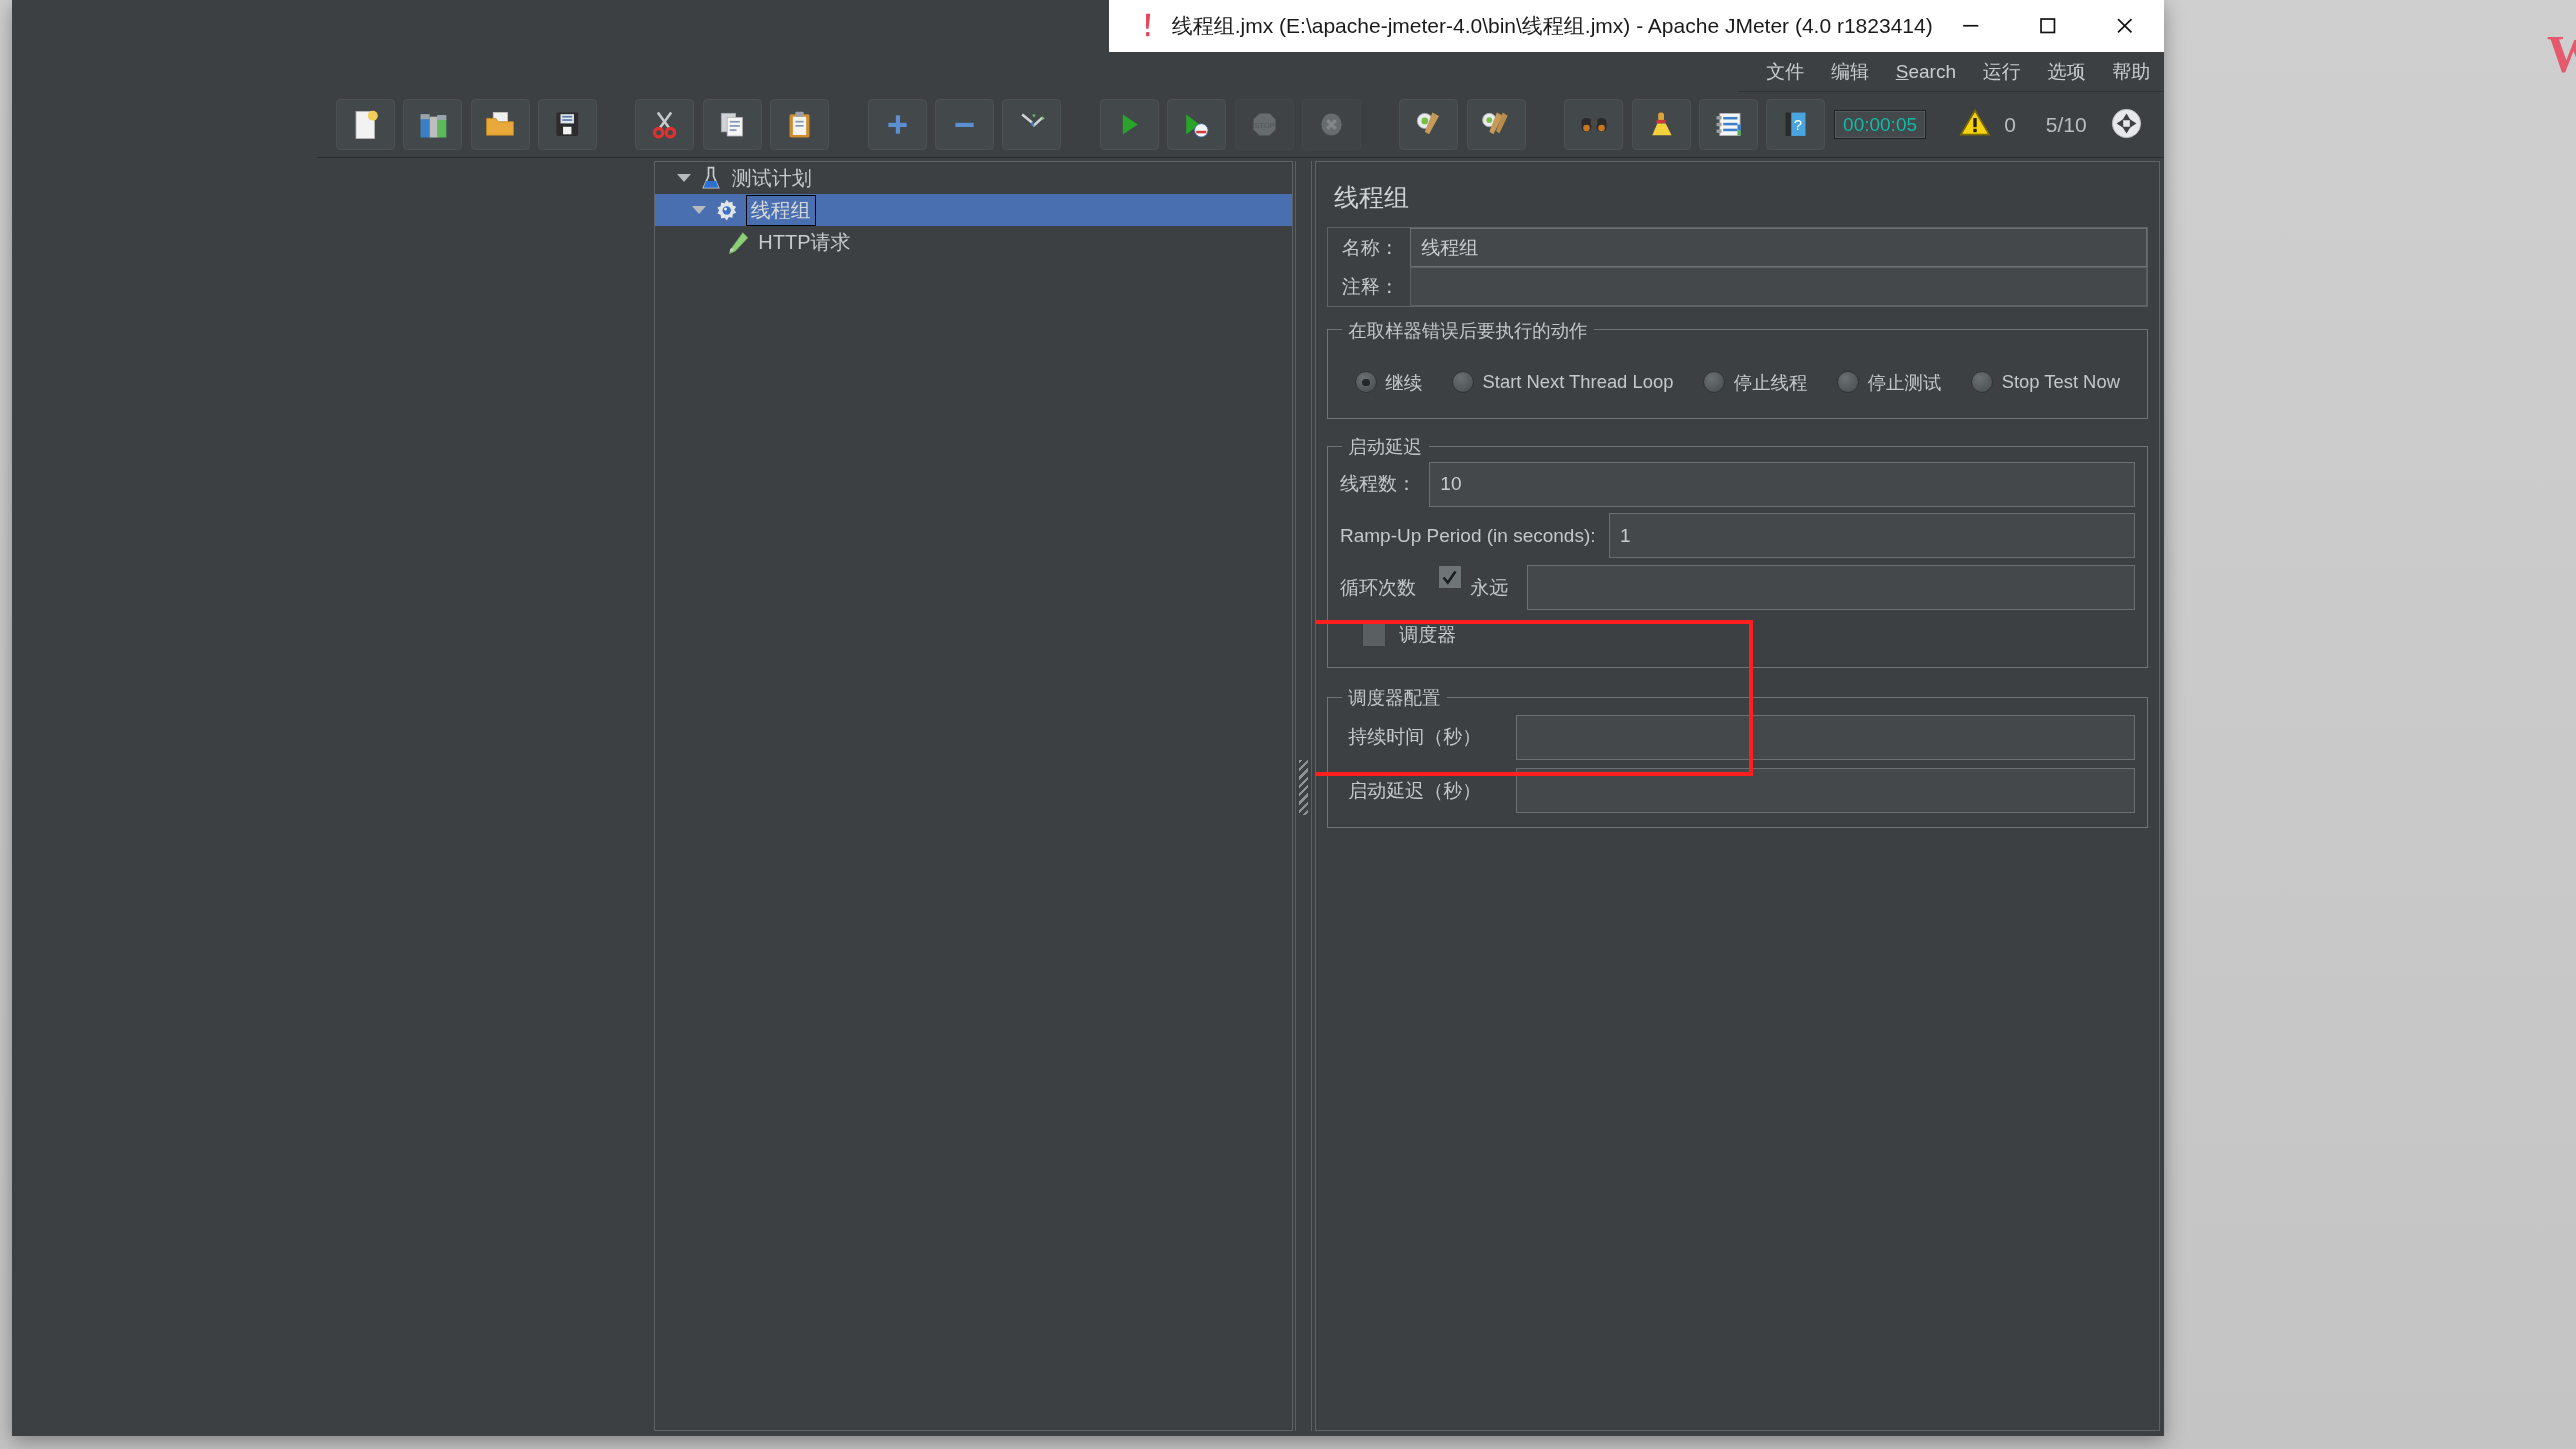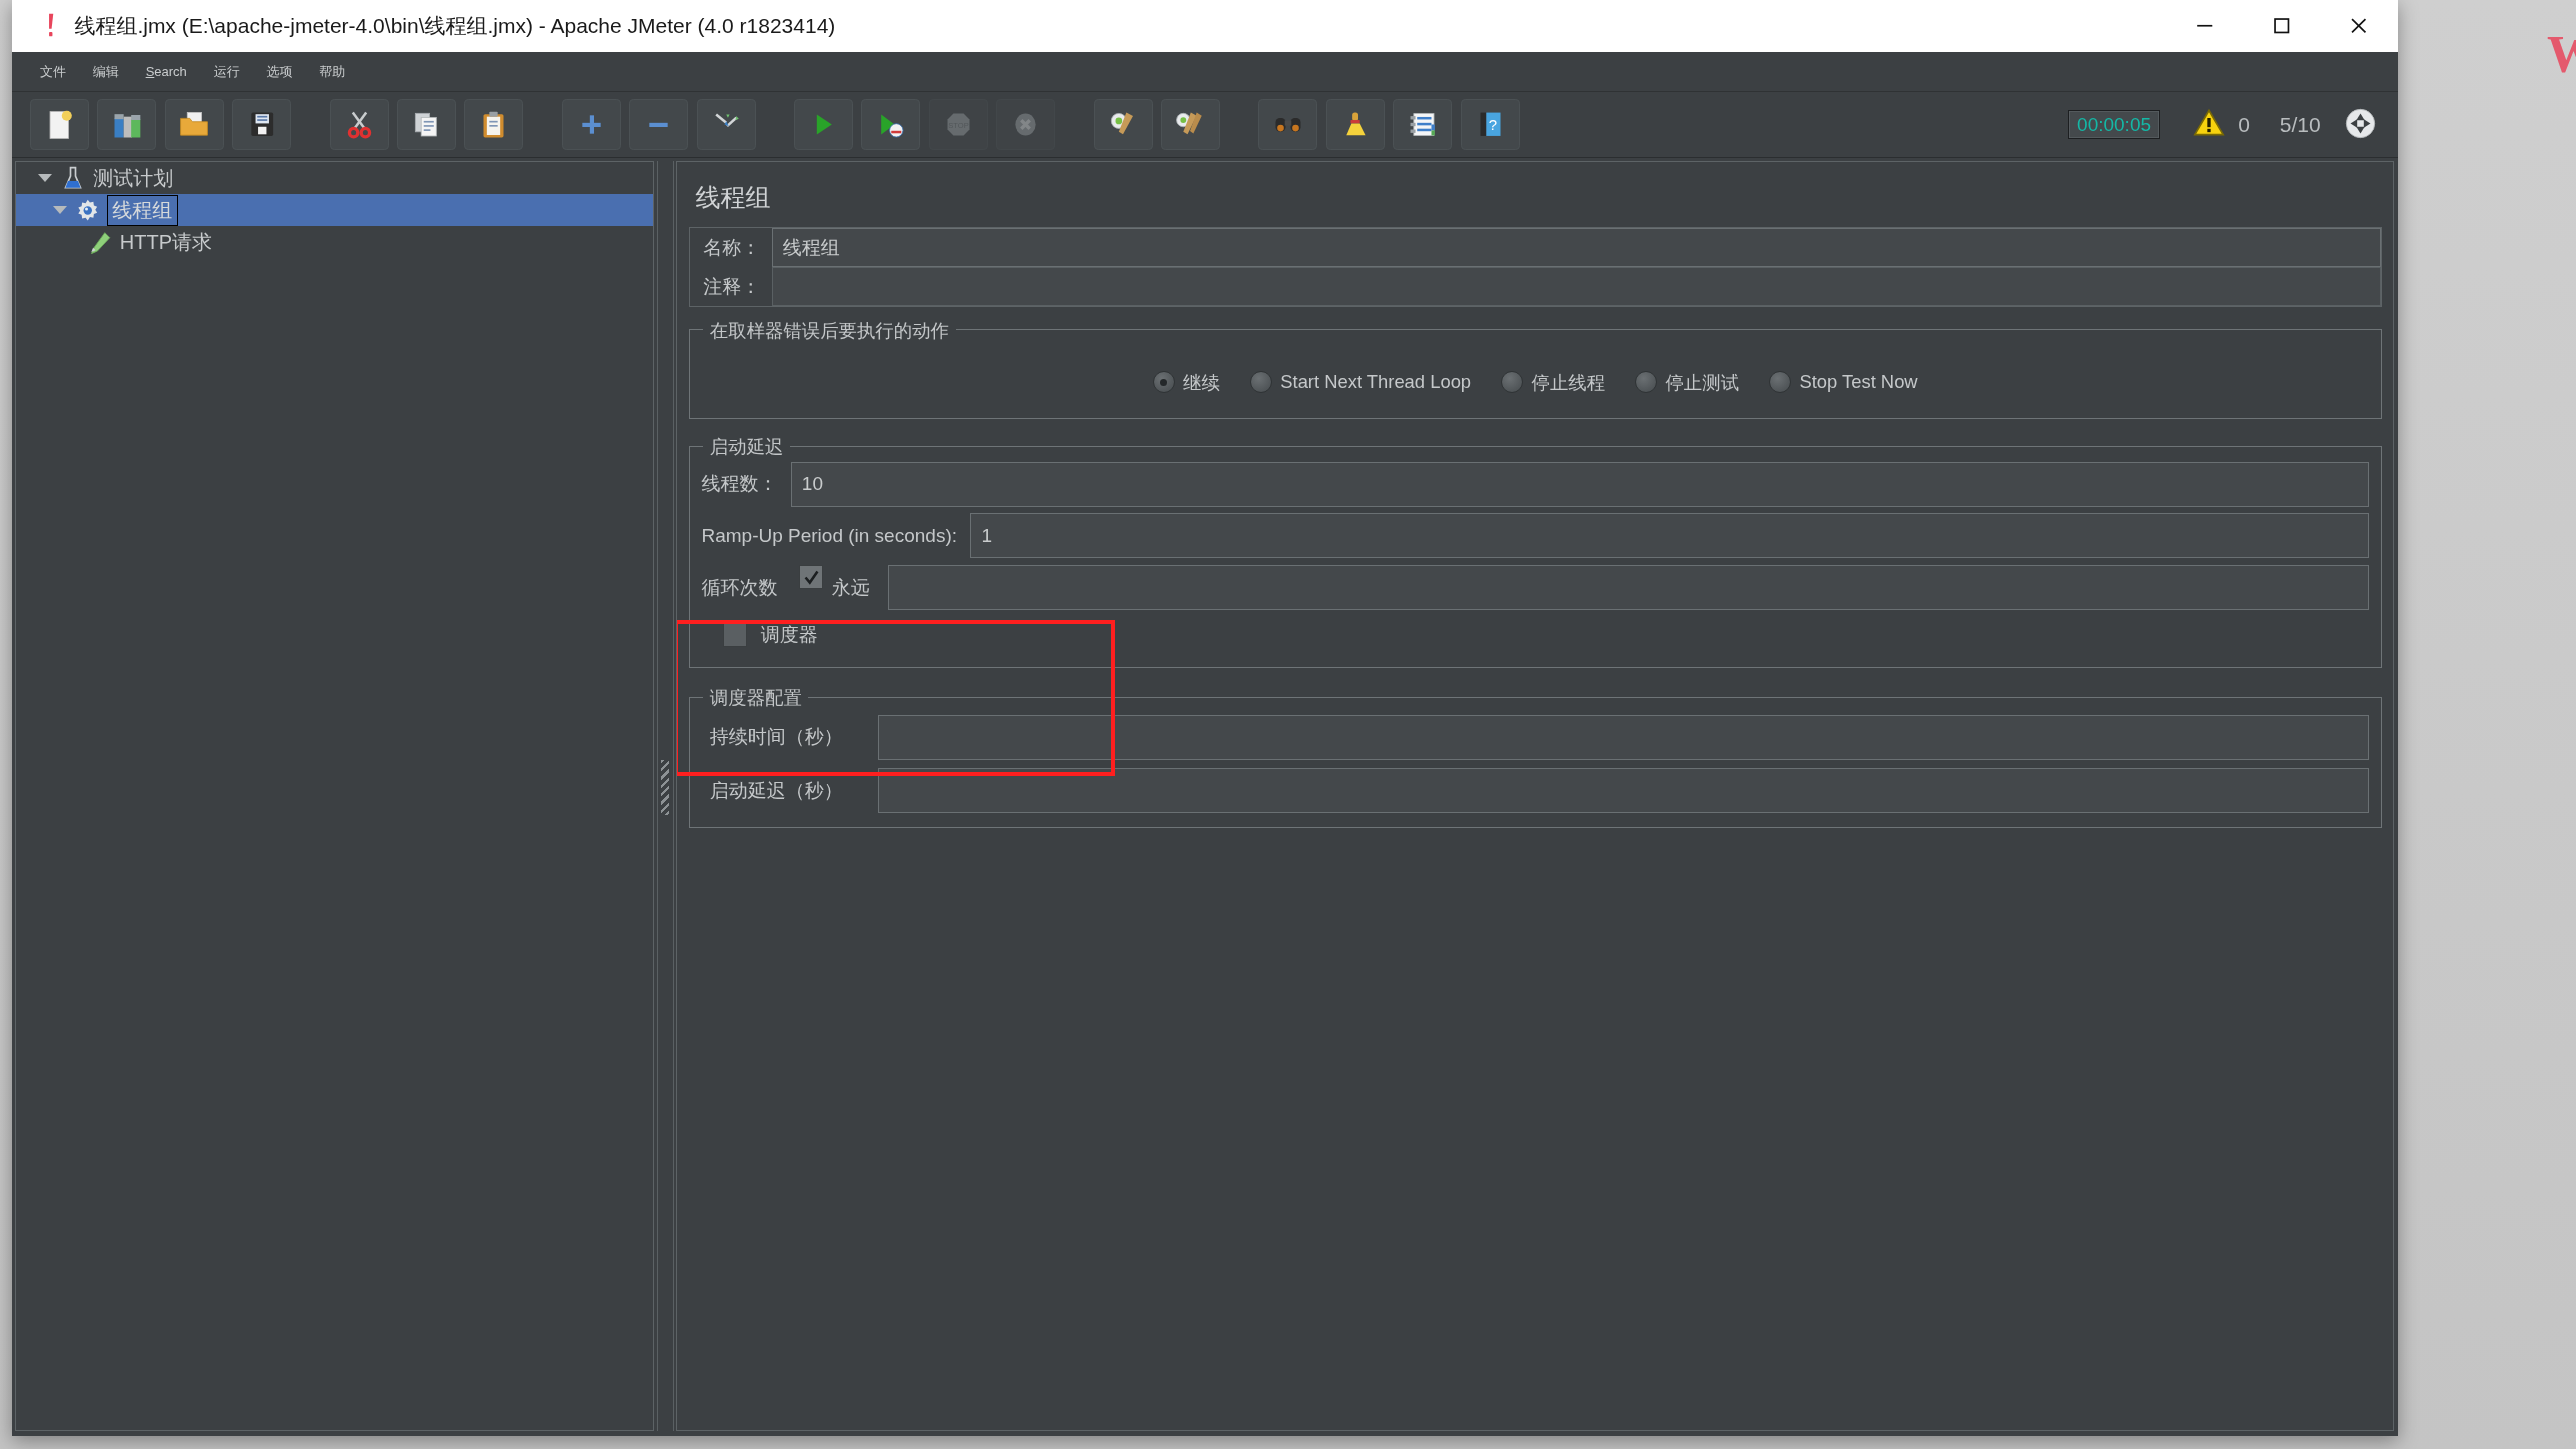--- a/index.html
+++ b/index.html
@@ -14,24 +14,24 @@
     background: linear-gradient(180deg,#cfcfcf 0%,#c4c4c4 100%);
   }
   .desktop-mark {
     position: absolute; left: 2547px; top: 25px;
     font-size: 52px; color: #e8455c; font-weight: bold;
     font-family: "Liberation Serif", serif;
     opacity: .85;
   }
   .window {
     position: absolute; left: 11.7px; top: 0px;
-    width: 2386px; height: 1436px;
+    width: 2152px; height: 1436px;
     background: #3c4043;
     box-shadow: 0 5px 18.4px rgba(0,0,0,.35);
-    display: flex; flex-direction: column;
+    display: flex; flex-direction: column; align-items: flex-end;
   }
   
   .titlebar {
     height: 52px; background: #ffffff;
     display: flex; align-items: center;
     flex: 0 0 52px;
     position: relative;
   }
   .tb-icon {
     width: 34px; margin-left: 22px; margin-right: 6.7px;
@@ -49,21 +49,21 @@
   }
   .tb-btn svg { display:block; }
   
   .menubar {
     height: 39px; background: #3c4043;
     display: flex; align-items: center;
     padding-left: 15px; flex: 0 0 39px;
     border-bottom: 0.8px solid #2f3234;
   }
   .menu-item {
-    font-size: 13px; color: #c9ccce;
+    font-size: 19px; color: #c9ccce;
     padding: 3.4px 13.4px; white-space: nowrap;
     font-family: "Liberation Sans", sans-serif;
   }
   .menu-item u { text-decoration: underline; }
   
   .toolbar {
     height: 65px; background: #3c4043;
     display: flex; align-items: center;
     padding-left: 18.4px; flex: 0 0 65px;
     border-bottom: 0.8px solid #2b2e30;

